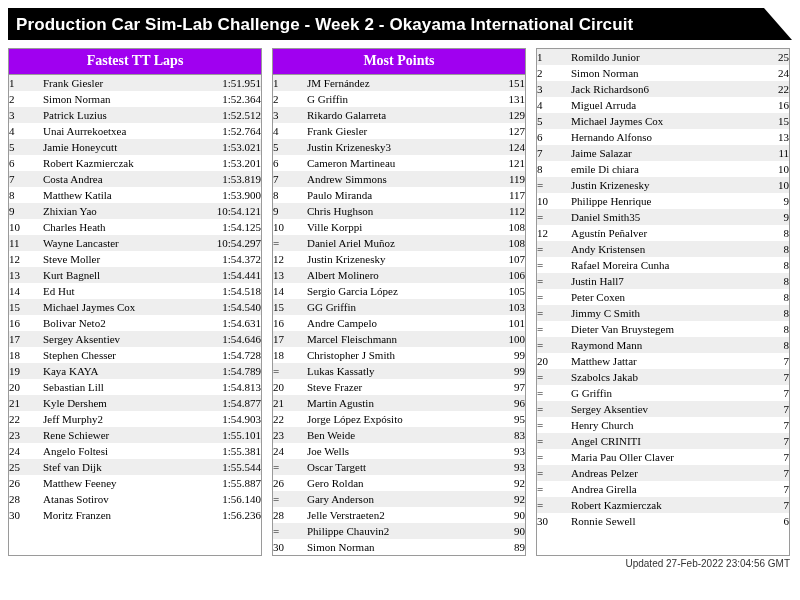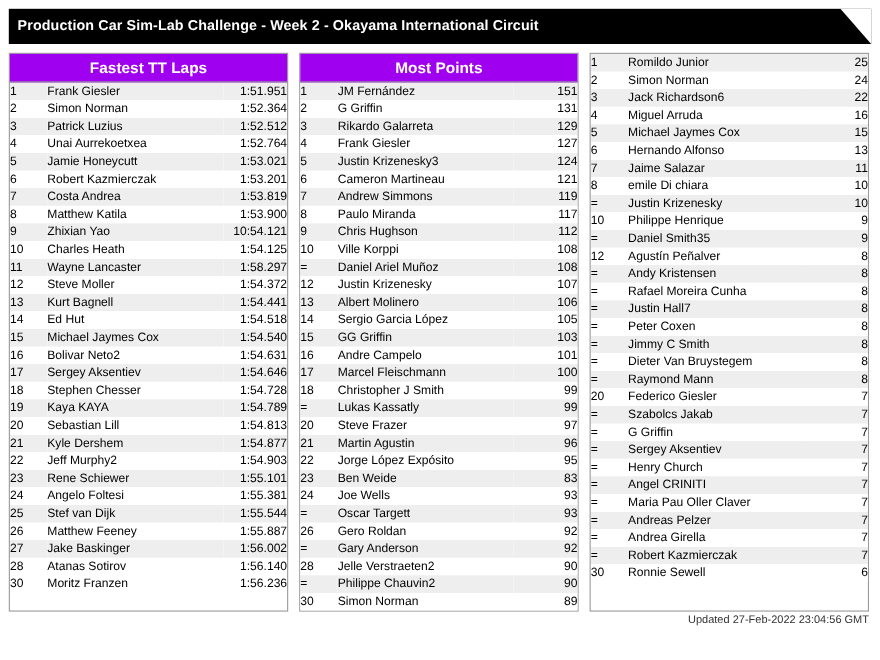--- a/index.html
+++ b/index.html
@@ -23,21 +23,21 @@
     width: 784px;
     height: 32px;
     background: #000000;
     box-sizing: border-box;
   }
   .title-bar .title-text {
     position: absolute;
     left: 8px;
     top: 7px;
     color: #ffffff;
-    font-size: 13px;
+    font-size: 17px;
     font-weight: bold;
     letter-spacing: 0.1px;
     white-space: nowrap;
   }
   .title-notch {
     position: absolute;
     right: 0px;
     top: 0px;
     width: 0;
     height: 0;
@@ -45,20 +45,21 @@
     border-left: 28px solid transparent;
   }
   
   .columns {
     position: absolute;
     left: 8px;
     top: 48px;
     width: 784px;
     display: flex;
     gap: 10px;
+    font-family: Liberation Serif, serif;
   }
   .panel {
     width: 254px;
     border: 1px solid #9a9a9a;
     box-sizing: border-box;
     background: #ffffff;
   }
   .panel-header {
     background: #a000f0;
     color: #ffffff;
@@ -171,21 +172,21 @@
               <td class="val">10:54.121</td>
             </tr>
             <tr class="plain">
               <td class="pos">10</td>
               <td class="name">Charles Heath</td>
               <td class="val">1:54.125</td>
             </tr>
             <tr class="shade">
               <td class="pos">11</td>
               <td class="name">Wayne Lancaster</td>
-              <td class="val">1:58.297</td>
+              <td class="val">10:54.297</td>
             </tr>
             <tr class="plain">
               <td class="pos">12</td>
               <td class="name">Steve Moller</td>
               <td class="val">1:54.372</td>
             </tr>
             <tr class="shade">
               <td class="pos">13</td>
               <td class="name">Kurt Bagnell</td>
               <td class="val">1:54.441</td>
@@ -247,25 +248,20 @@
             </tr>
             <tr class="shade">
               <td class="pos">25</td>
               <td class="name">Stef van Dijk</td>
               <td class="val">1:55.544</td>
             </tr>
             <tr class="plain">
               <td class="pos">26</td>
               <td class="name">Matthew Feeney</td>
               <td class="val">1:55.887</td>
-            </tr>
-            <tr class="shade">
-              <td class="pos">27</td>
-              <td class="name">Jake Baskinger</td>
-              <td class="val">1:56.002</td>
             </tr>
             <tr class="plain">
               <td class="pos">28</td>
               <td class="name">Atanas Sotirov</td>
               <td class="val">1:56.140</td>
             </tr>
             <tr class="plain">
               <td class="pos">30</td>
               <td class="name">Moritz Franzen</td>
               <td class="val">1:56.236</td>
@@ -525,21 +521,21 @@
               <td class="name">Dieter Van Bruystegem</td>
               <td class="val">8</td>
             </tr>
             <tr class="shade">
               <td class="pos">=</td>
               <td class="name">Raymond Mann</td>
               <td class="val">8</td>
             </tr>
             <tr class="plain">
               <td class="pos">20</td>
-              <td class="name">Federico Giesler</td>
+              <td class="name">Matthew Jattar</td>
               <td class="val">7</td>
             </tr>
             <tr class="shade">
               <td class="pos">=</td>
               <td class="name">Szabolcs Jakab</td>
               <td class="val">7</td>
             </tr>
             <tr class="plain">
               <td class="pos">=</td>
               <td class="name">G Griffin</td>

